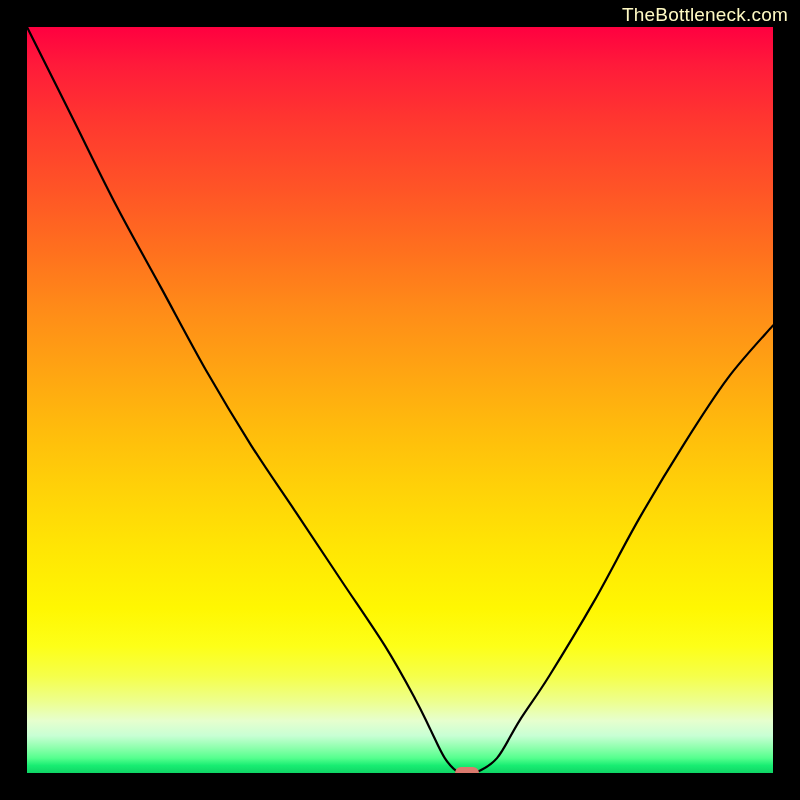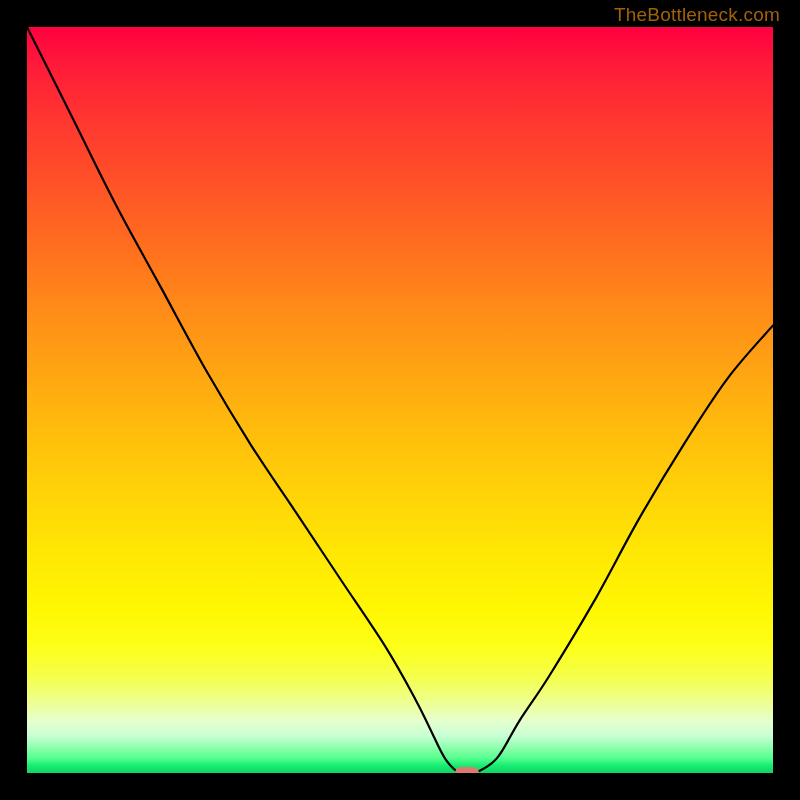--- a/index.html
+++ b/index.html
@@ -51,22 +51,22 @@
       #c8ffd4 95%,
       #92ffb0 96.5%,
       #55ff8e 98%,
       #18ed72 99%,
       #0fd565 100%
     );
   }
   .watermark {
     position: absolute;
     top: 4px;
-    right: 20px;
-    color: #a16207;
+    right: 12px;
+    color: #fef9c3;
     font-size: 19px;
     font-weight: 500;
     letter-spacing: 0.2px;
     z-index: 10;
   }
   .curve-svg {
     position: absolute;
     left: 0;
     top: 0;
     width: 100%;

